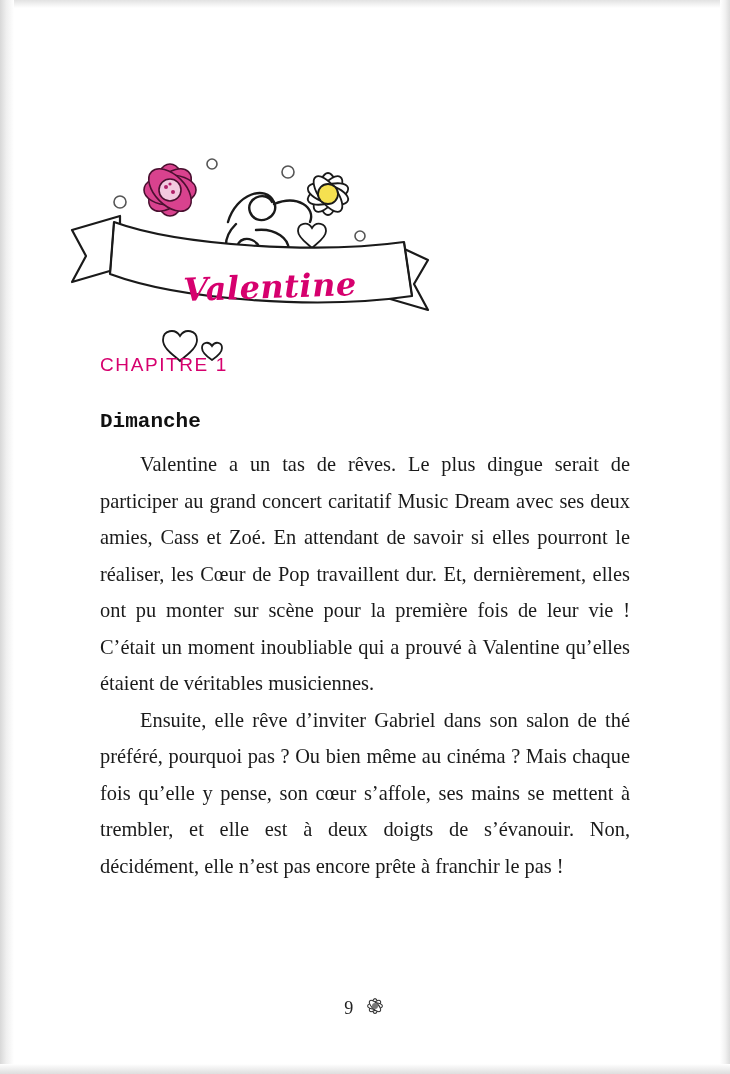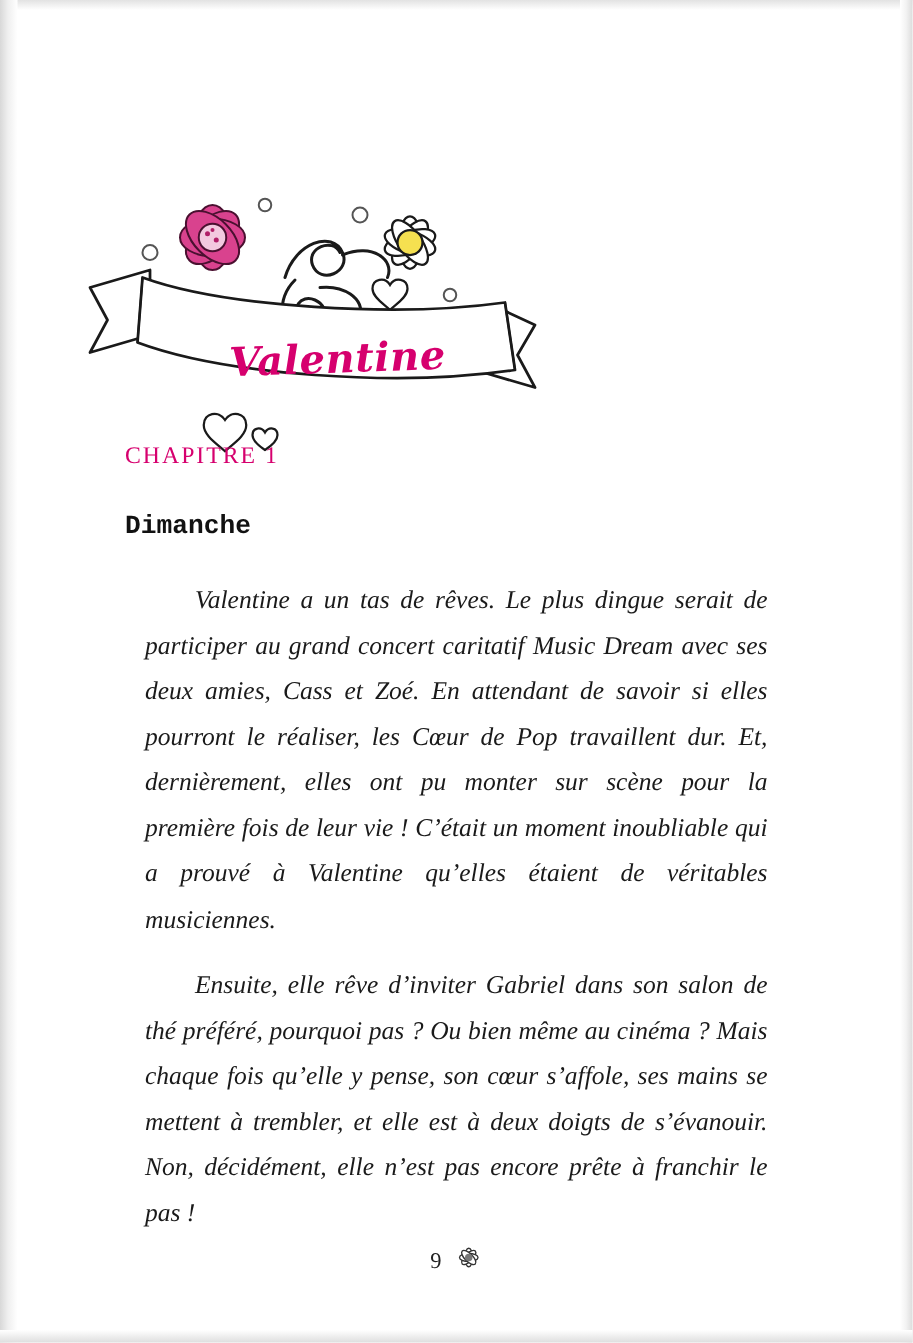--- a/index.html
+++ b/index.html
@@ -72,21 +72,21 @@
     font-size: 32px;
     color: #d6006e;
     letter-spacing: 0.5px;
     transform: rotate(-2deg);
   }
 
   .chapter-label {
     position: absolute;
     left: 100px;
     top: 354px;
-    font-family: Liberation Serif, serif;
+    font-family: Liberation Sans, sans-serif;
     font-size: 19px;
     letter-spacing: 1.6px;
     color: #d6006e;
   }
 
   .day-heading {
     position: absolute;
     left: 100px;
     top: 410px;
     font-family: Liberation Mono, monospace;
@@ -101,23 +101,22 @@
     top: 446px;
     width: 530px;
     font-family: "Liberation Serif", serif;
     font-size: 20.4px;
     line-height: 36.5px;
     color: #1a1a1a;
     text-align: justify;
     text-justify: inter-word;
   }
   .body-text p {
-    margin: 16px;
+    margin: 0;
     text-indent: 40px;
-    font-style: italic;
   }
 
   .folio {
     position: absolute;
     left: 0;
     top: 995px;
     width: 730px;
     text-align: center;
     font-family: "Liberation Serif", serif;
     font-size: 18px;

